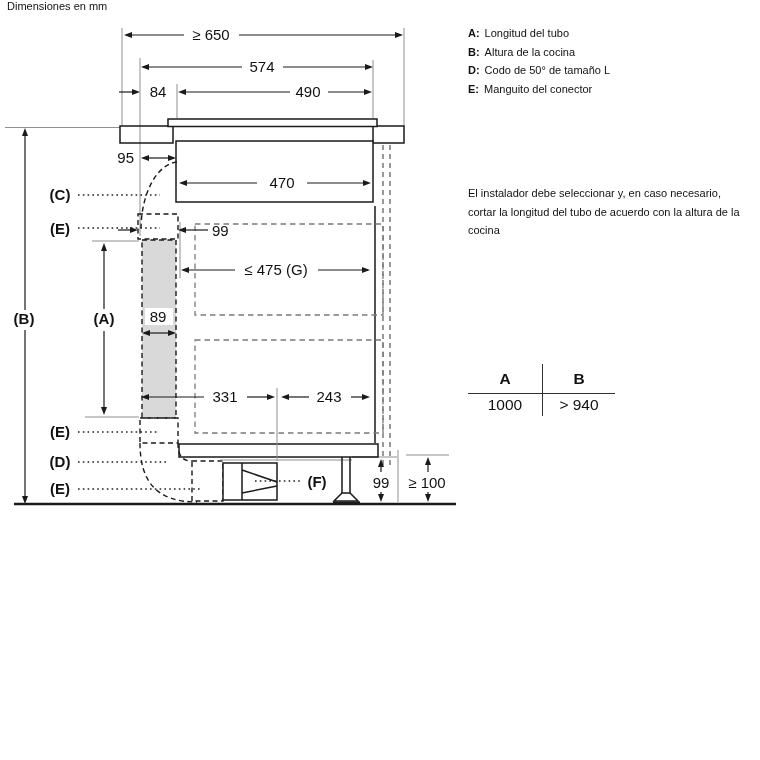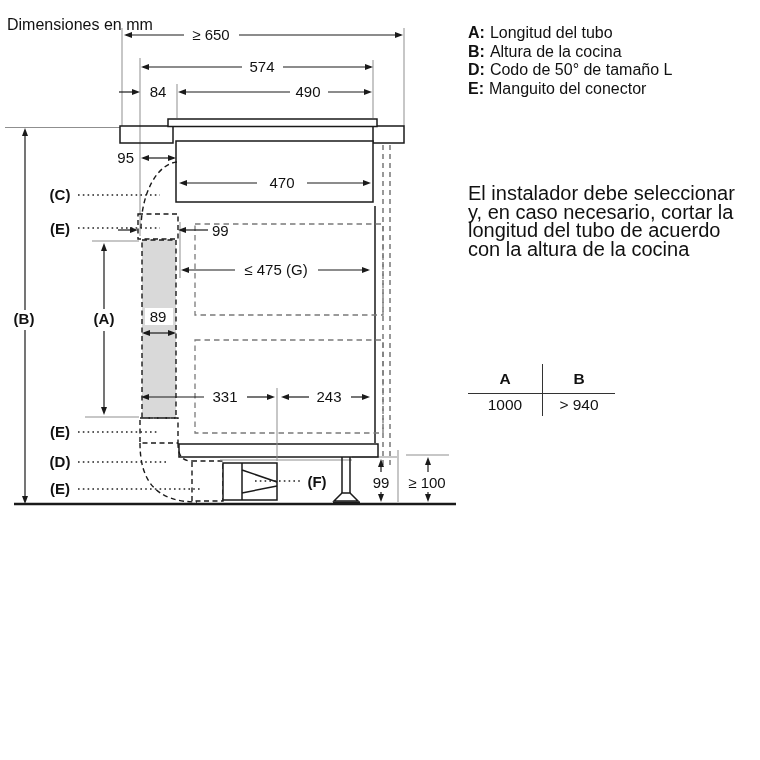--- a/index.html
+++ b/index.html
@@ -1,22 +1,22 @@
 <!DOCTYPE html>
 <html><head>
 <meta charset="utf-8">
 <style>
   html,body{margin:0;padding:0;background:#fff;}
   .page{position:relative;width:760px;height:760px;background:#fff;overflow:hidden;
         font-family:"Liberation Sans",sans-serif;color:#111;}
-  .page-title{position:absolute;left:7px;top:16px;font-size:16px;}
-  .legend{position:absolute;left:468px;top:24px;font-size:16px;line-height:18.5px;}
+  .page-title{position:absolute;left:7px;top:0;font-size:11px;}
+  .legend{position:absolute;left:468px;top:24px;font-size:11px;line-height:18.5px;}
   .legend-row{white-space:nowrap;}
   .legend-key{font-weight:700;margin-right:5px;}
-  .note{position:absolute;left:468px;top:184px;width:274px;font-size:20px;line-height:18.5px;}
+  .note{position:absolute;left:468px;top:184px;width:274px;font-size:11px;line-height:18.5px;}
   .spec-table{position:absolute;left:468px;top:364px;border-collapse:collapse;font-size:15.5px;color:#111;}
   .spec-table th,.spec-table td{text-align:center;padding:0;font-weight:400;}
   .spec-table th{font-weight:700;height:29px;}
   .spec-table td{height:22px;}
   .col-a{width:74px;border-right:1.6px solid #333;}
   .col-b{width:72px;}
   .rule{border-bottom:1.6px solid #333;}
   svg.diagram{position:absolute;left:0;top:0;}
   svg text{font-size:15px;fill:#111;}
   svg text.b{font-weight:700;}

